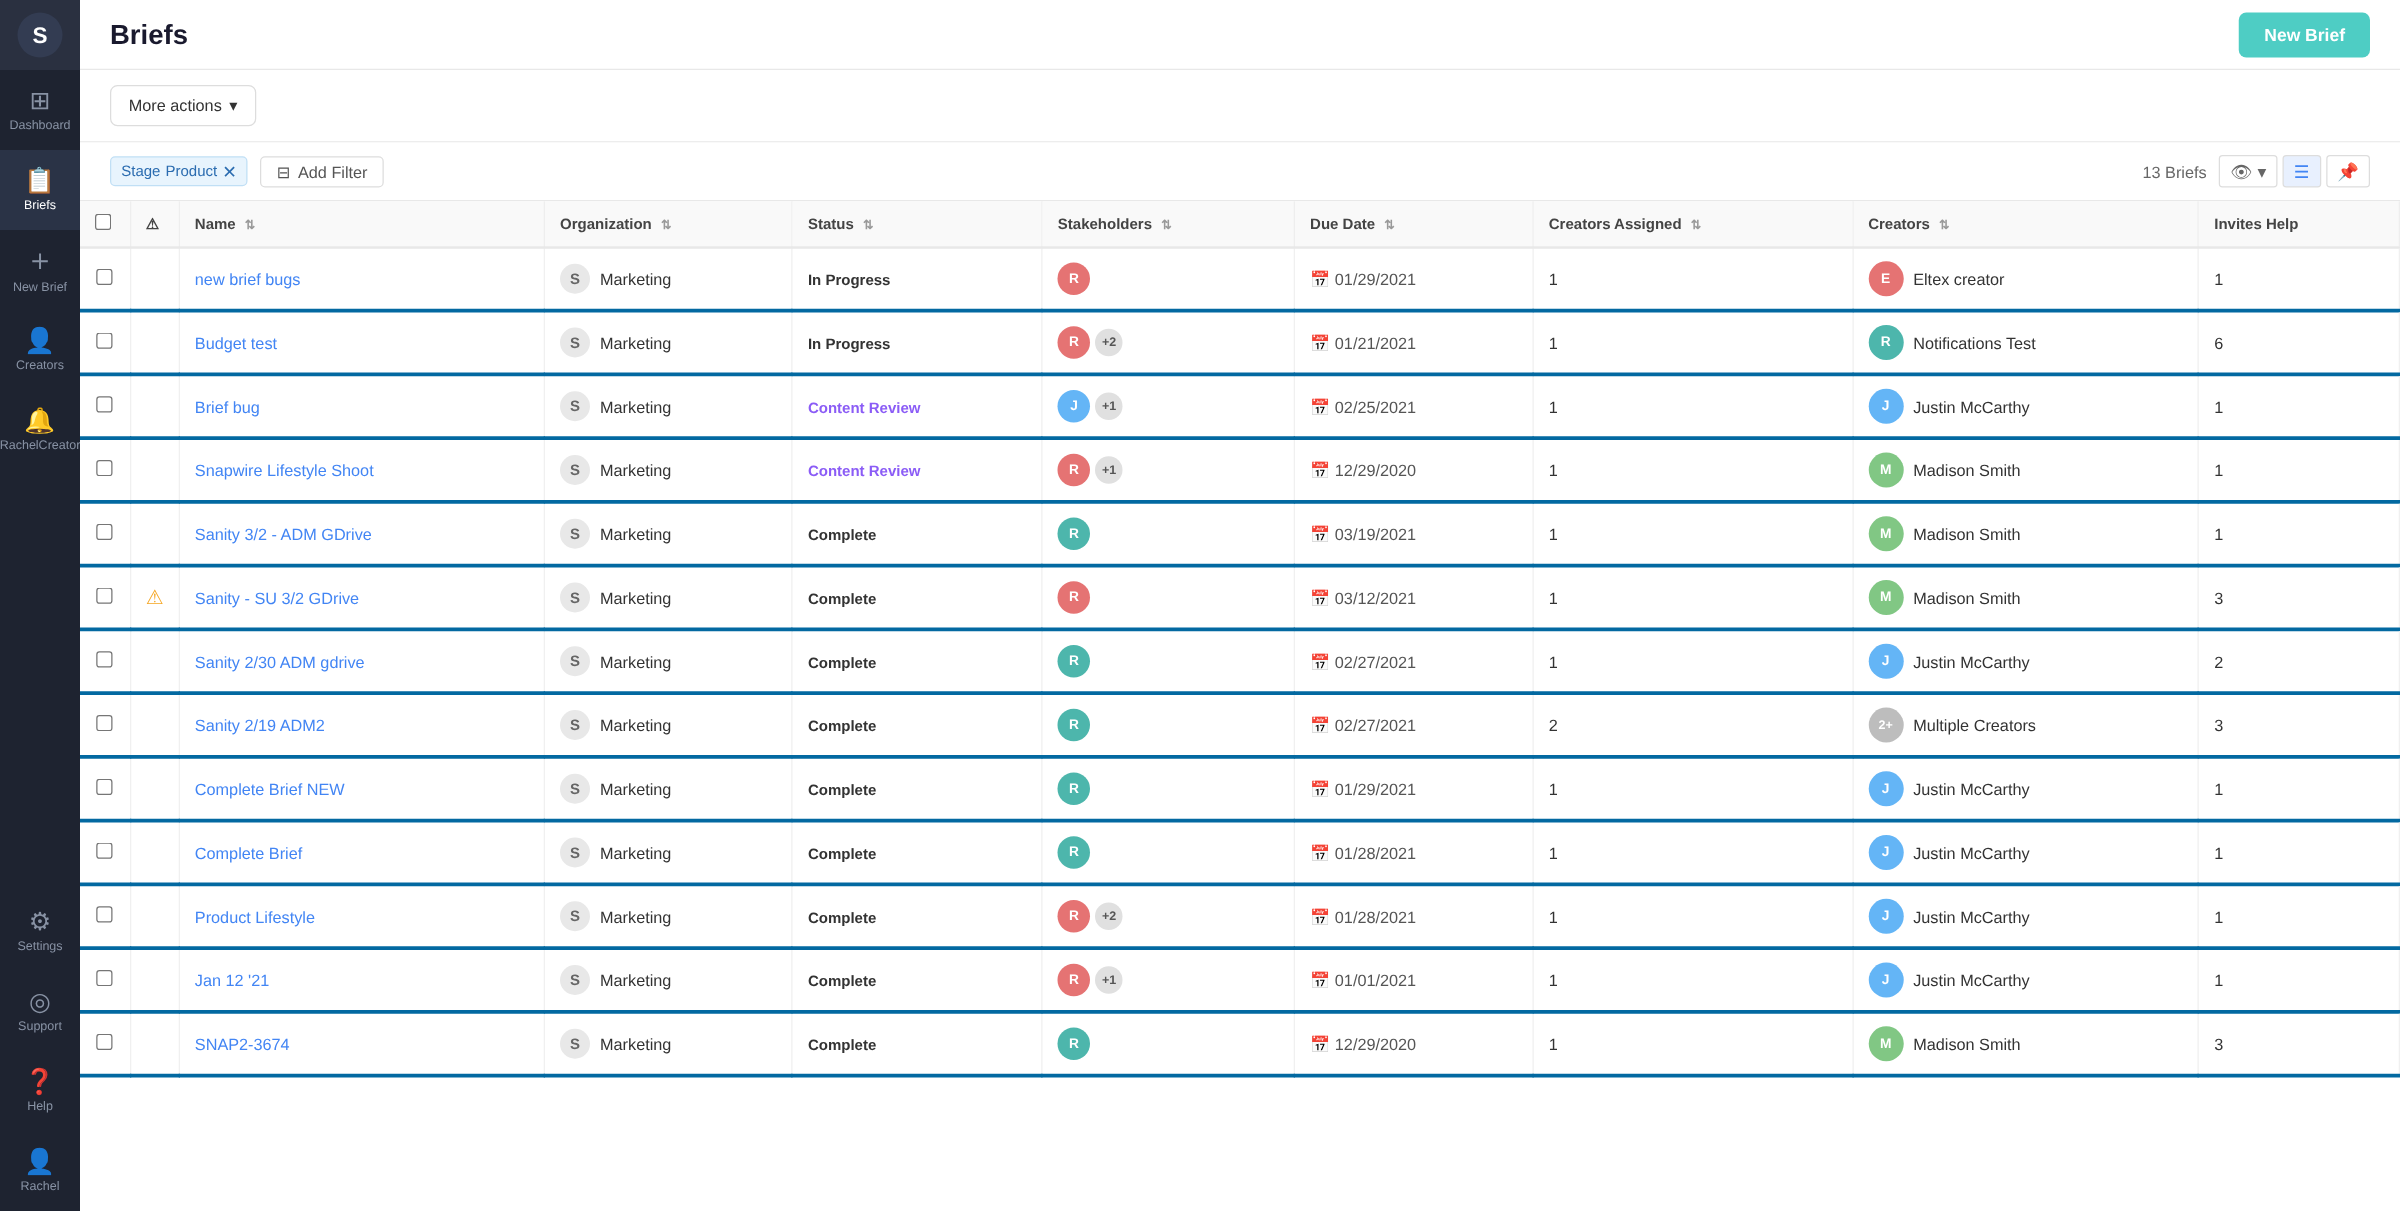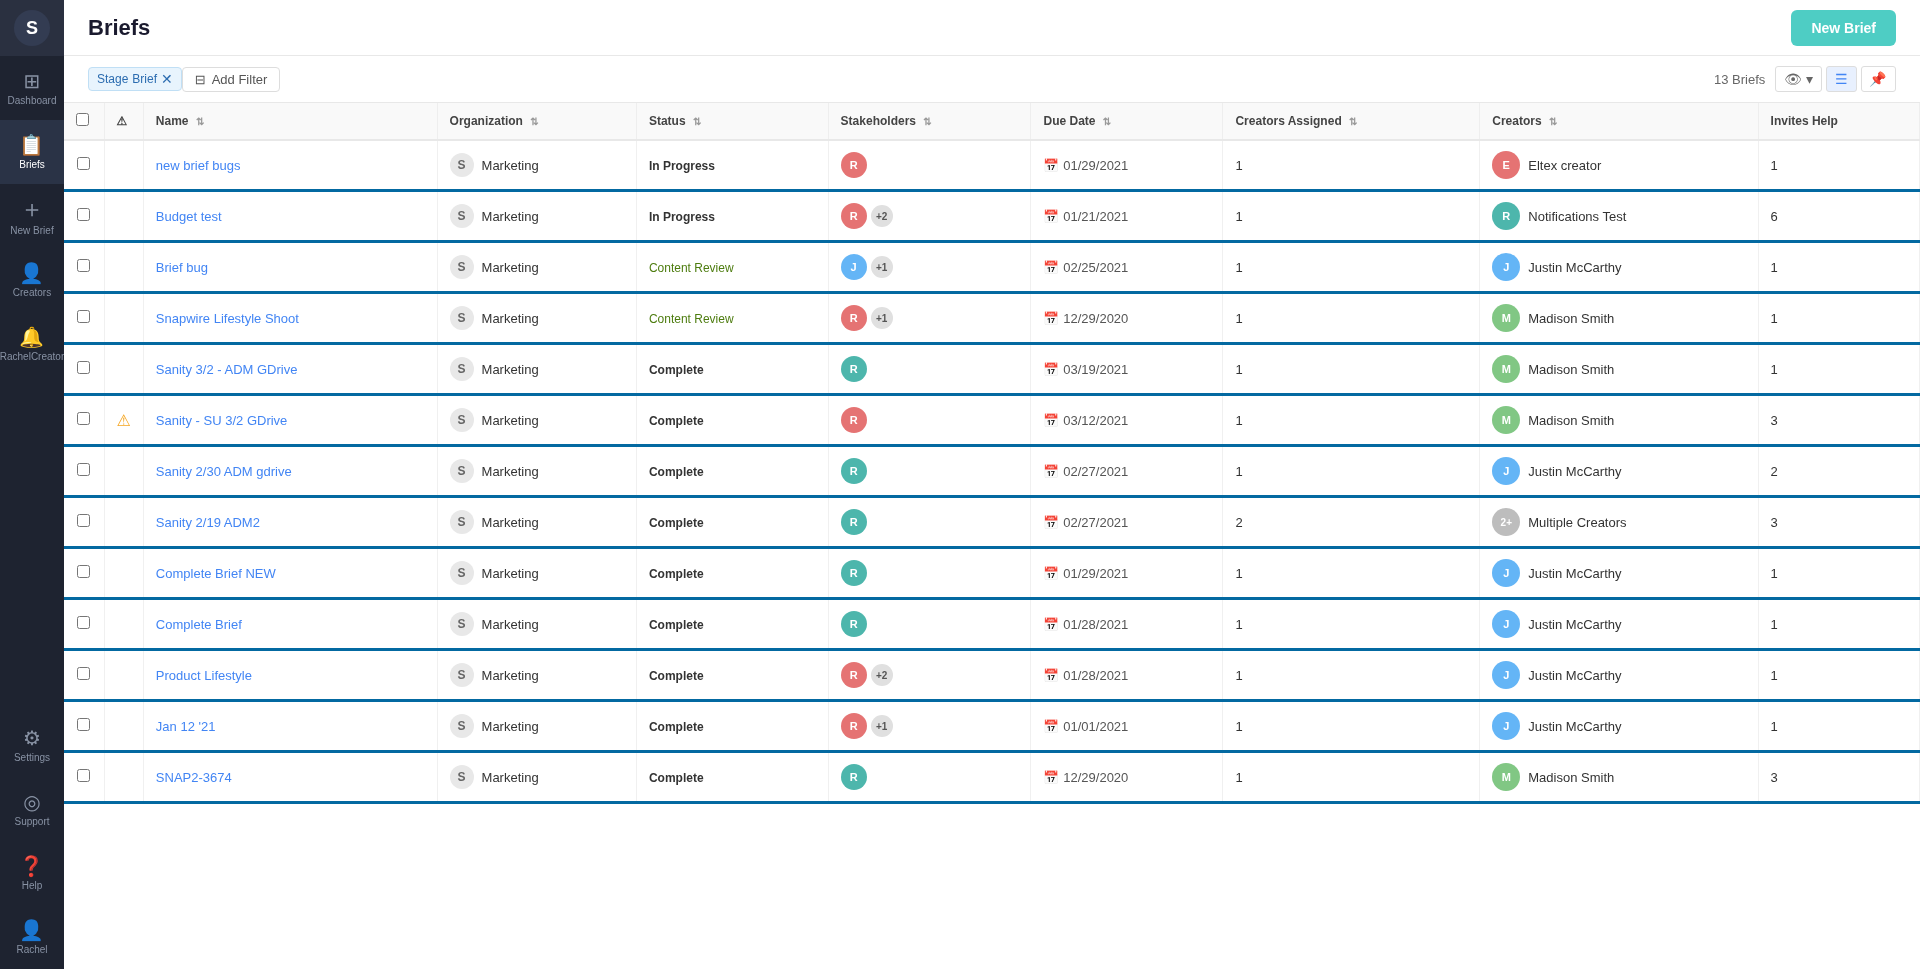--- a/index.html
+++ b/index.html
@@ -113,20 +113,21 @@
       color: #333;
     }
 
     
     .filter-bar {
       display: flex;
       align-items: center;
       padding: 10px 24px;
       background: #fff;
       border-bottom: 1px solid #e8e8e8;
+      gap: 10px;
     }
     .filter-tag {
       display: flex;
       align-items: center;
       gap: 4px;
       background: #e8f4fd;
       border: 1px solid #c0dff5;
       border-radius: 4px;
       padding: 4px 8px;
       font-size: 12px;
@@ -246,21 +247,21 @@
       justify-content: center;
       font-size: 12px;
       font-weight: bold;
       color: #666;
     }
     .status-badge {
       font-weight: 600;
       font-size: 12px;
     }
     .status-inprogress { color: #333; }
-    .status-contentreview { color: #4d7c0f; font-weight: 400; }
+    .status-contentreview { color: #8b5cf6; font-weight: 700; }
     .status-complete { color: #333; }
     .stakeholder-cell {
       display: flex;
       align-items: center;
       gap: 4px;
     }
     .avatar {
       width: 26px;
       height: 26px;
       border-radius: 50%;
@@ -363,25 +364,31 @@
   </div>
 </nav>
 
 <div class="main">
 
   <div class="header">
     <h1 class="header-title">Briefs</h1>
     <button class="new-brief-btn">New Brief</button>
   </div>
 
+  <div class="toolbar">
+    <button class="more-actions-btn">
+      <span>More actions</span>
+      <span>▾</span>
+    </button>
+  </div>
 
   <div class="filter-bar">
     <div class="filter-tag">
       <span>Stage</span>
-      <span>Brief</span>
+      <span>Product</span>
       <span class="filter-tag-close">✕</span>
     </div>
     <button class="add-filter-btn">
       <span>⊟</span>
       <span>Add Filter</span>
     </button>
     <div class="filter-right">
       <span>13 Briefs</span>
       <div class="view-toggle">
         <button class="view-btn">👁 ▾</button>

